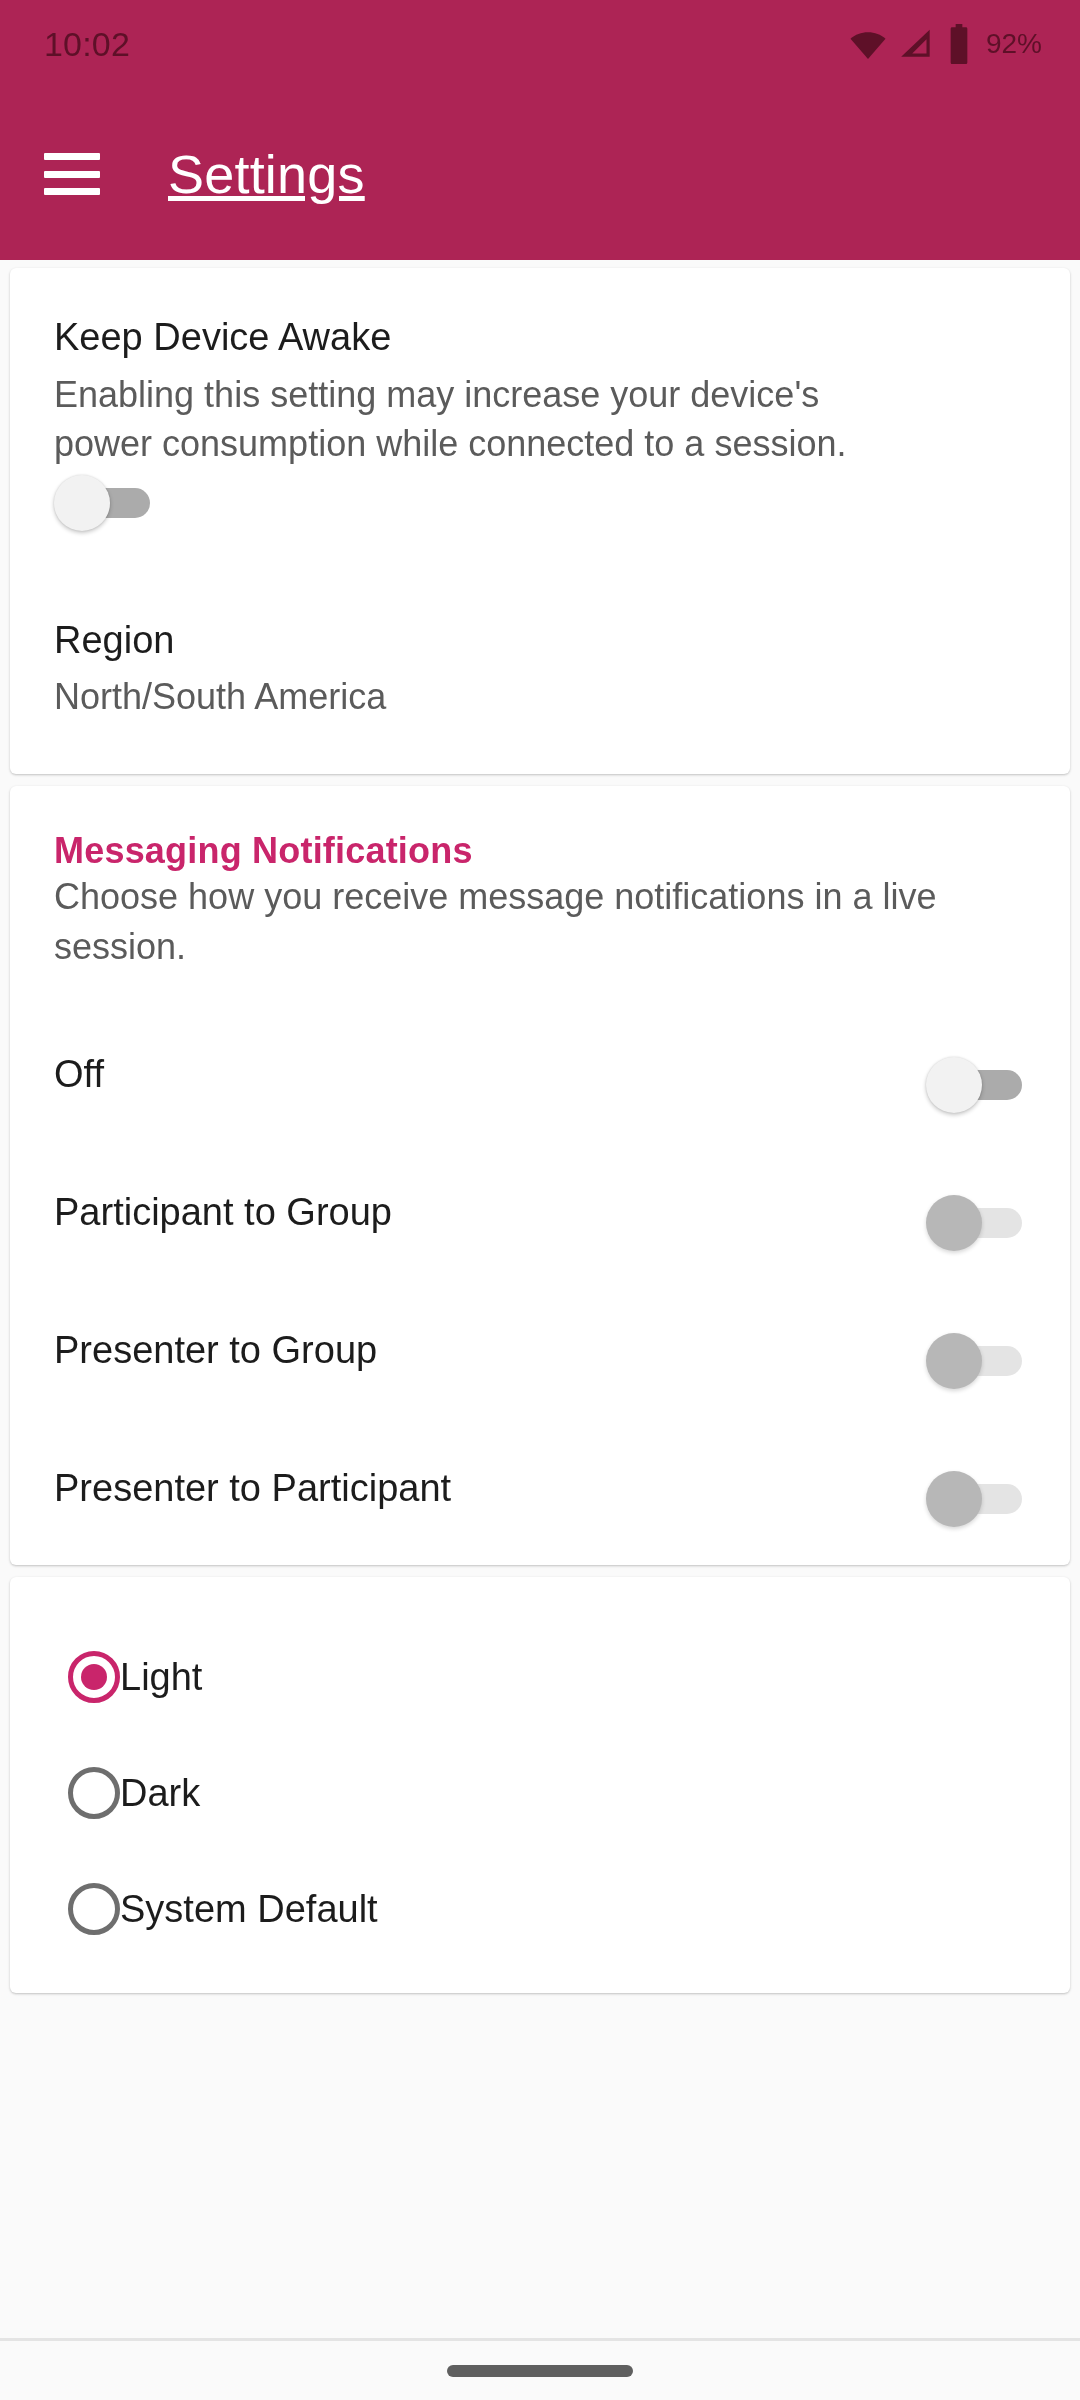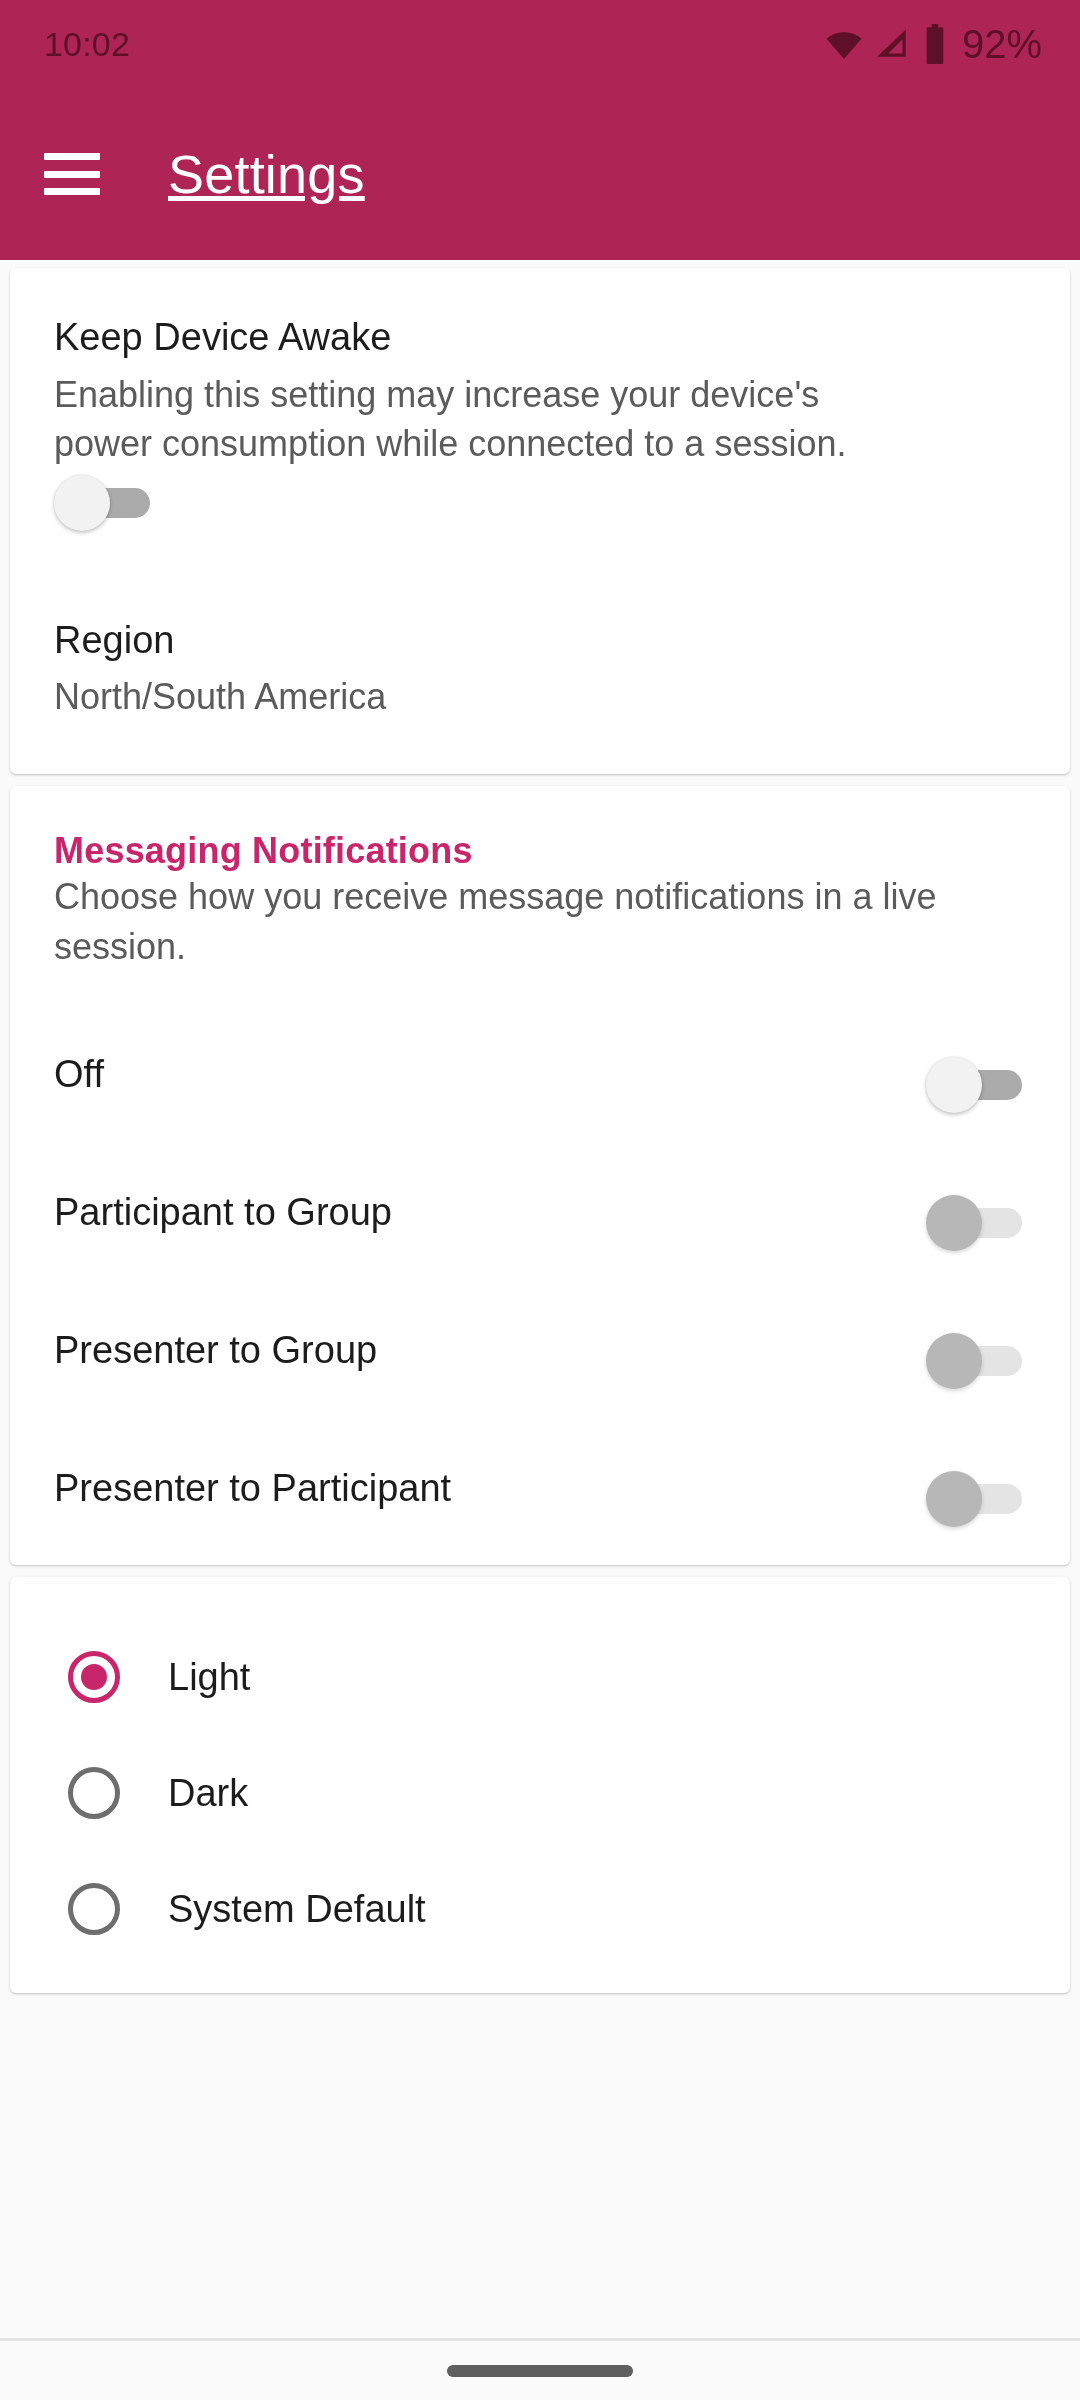--- a/index.html
+++ b/index.html
@@ -30,21 +30,21 @@
     color:#5E1028;
     letter-spacing:0.2px;
   }
   .status-icons {
     display:flex;
     align-items:center;
     gap:10px;
   }
   .status-icons svg { display:block; }
   .battery-pct {
-    font-size:40px;
+    font-size:28px;
     color:#5E1028;
     margin-left:4px;
   }
 
   
   .appbar {
     height:172px;
     background:#AD2455;
     display:flex;
     align-items:center;
@@ -198,21 +198,20 @@
     position:absolute;
     left:50%; top:50%;
     transform:translate(-50%,-50%);
     width:26px; height:26px;
     border-radius:50%;
     background:#C9256B;
   }
   .radio-label {
     font-size:38px;
     color:#1C1C1C;
-    margin-left:48px;
   }
   .theme-pad { padding-bottom:26px; }
 
   
   .navbar {
     position:absolute;
     left:0;
     bottom:0;
     width:1080px;
     height:62px;

